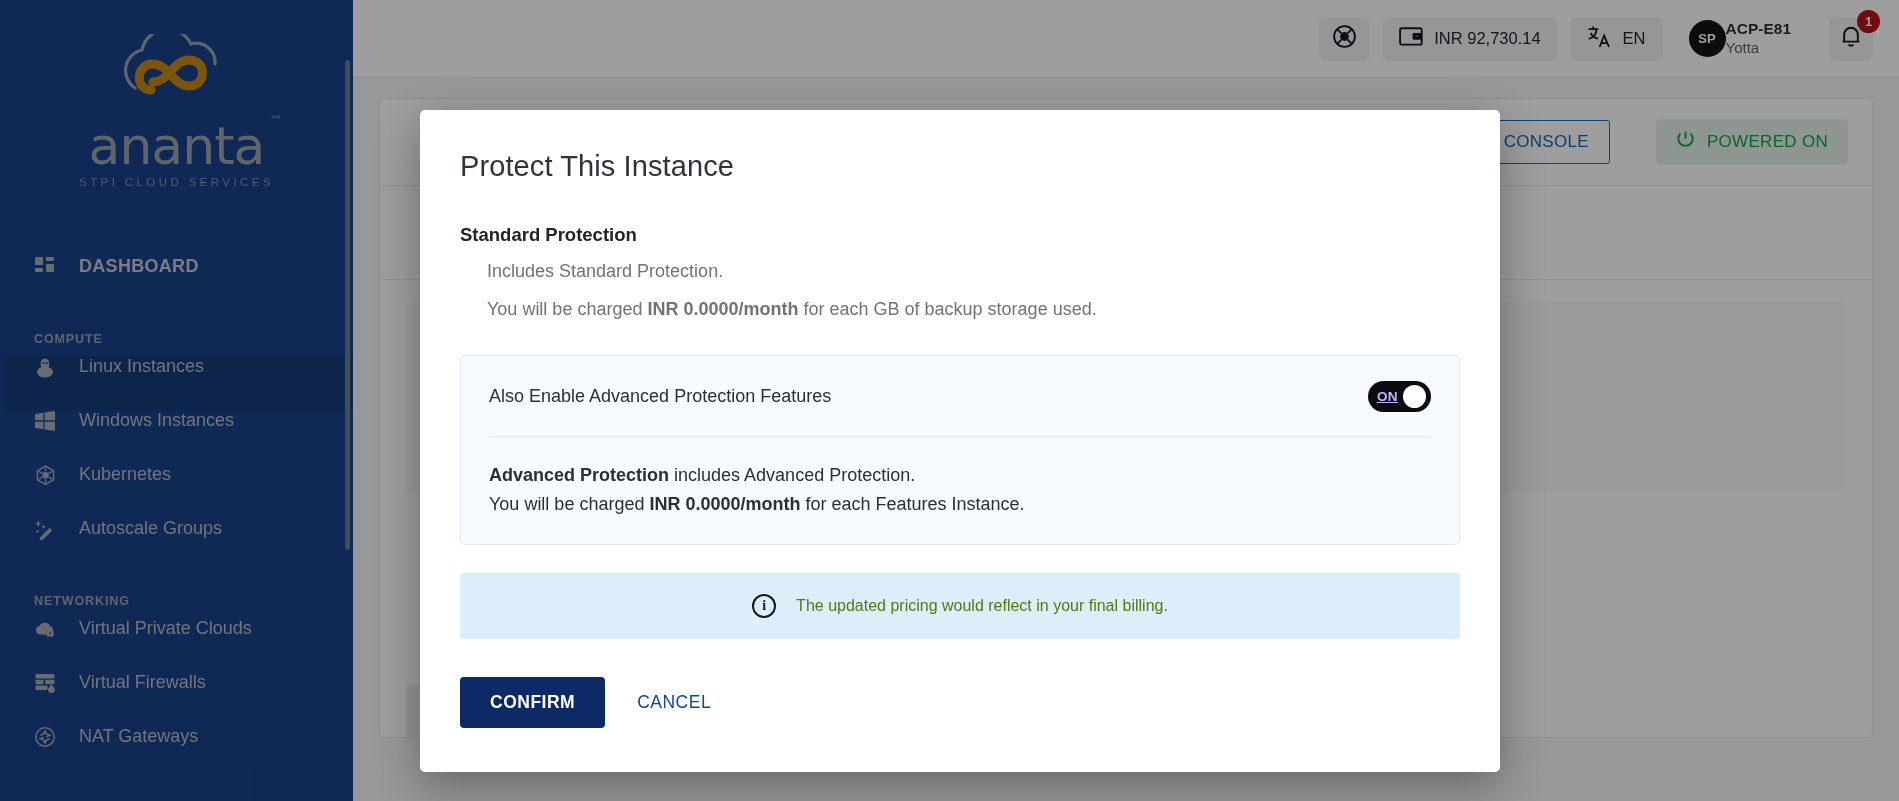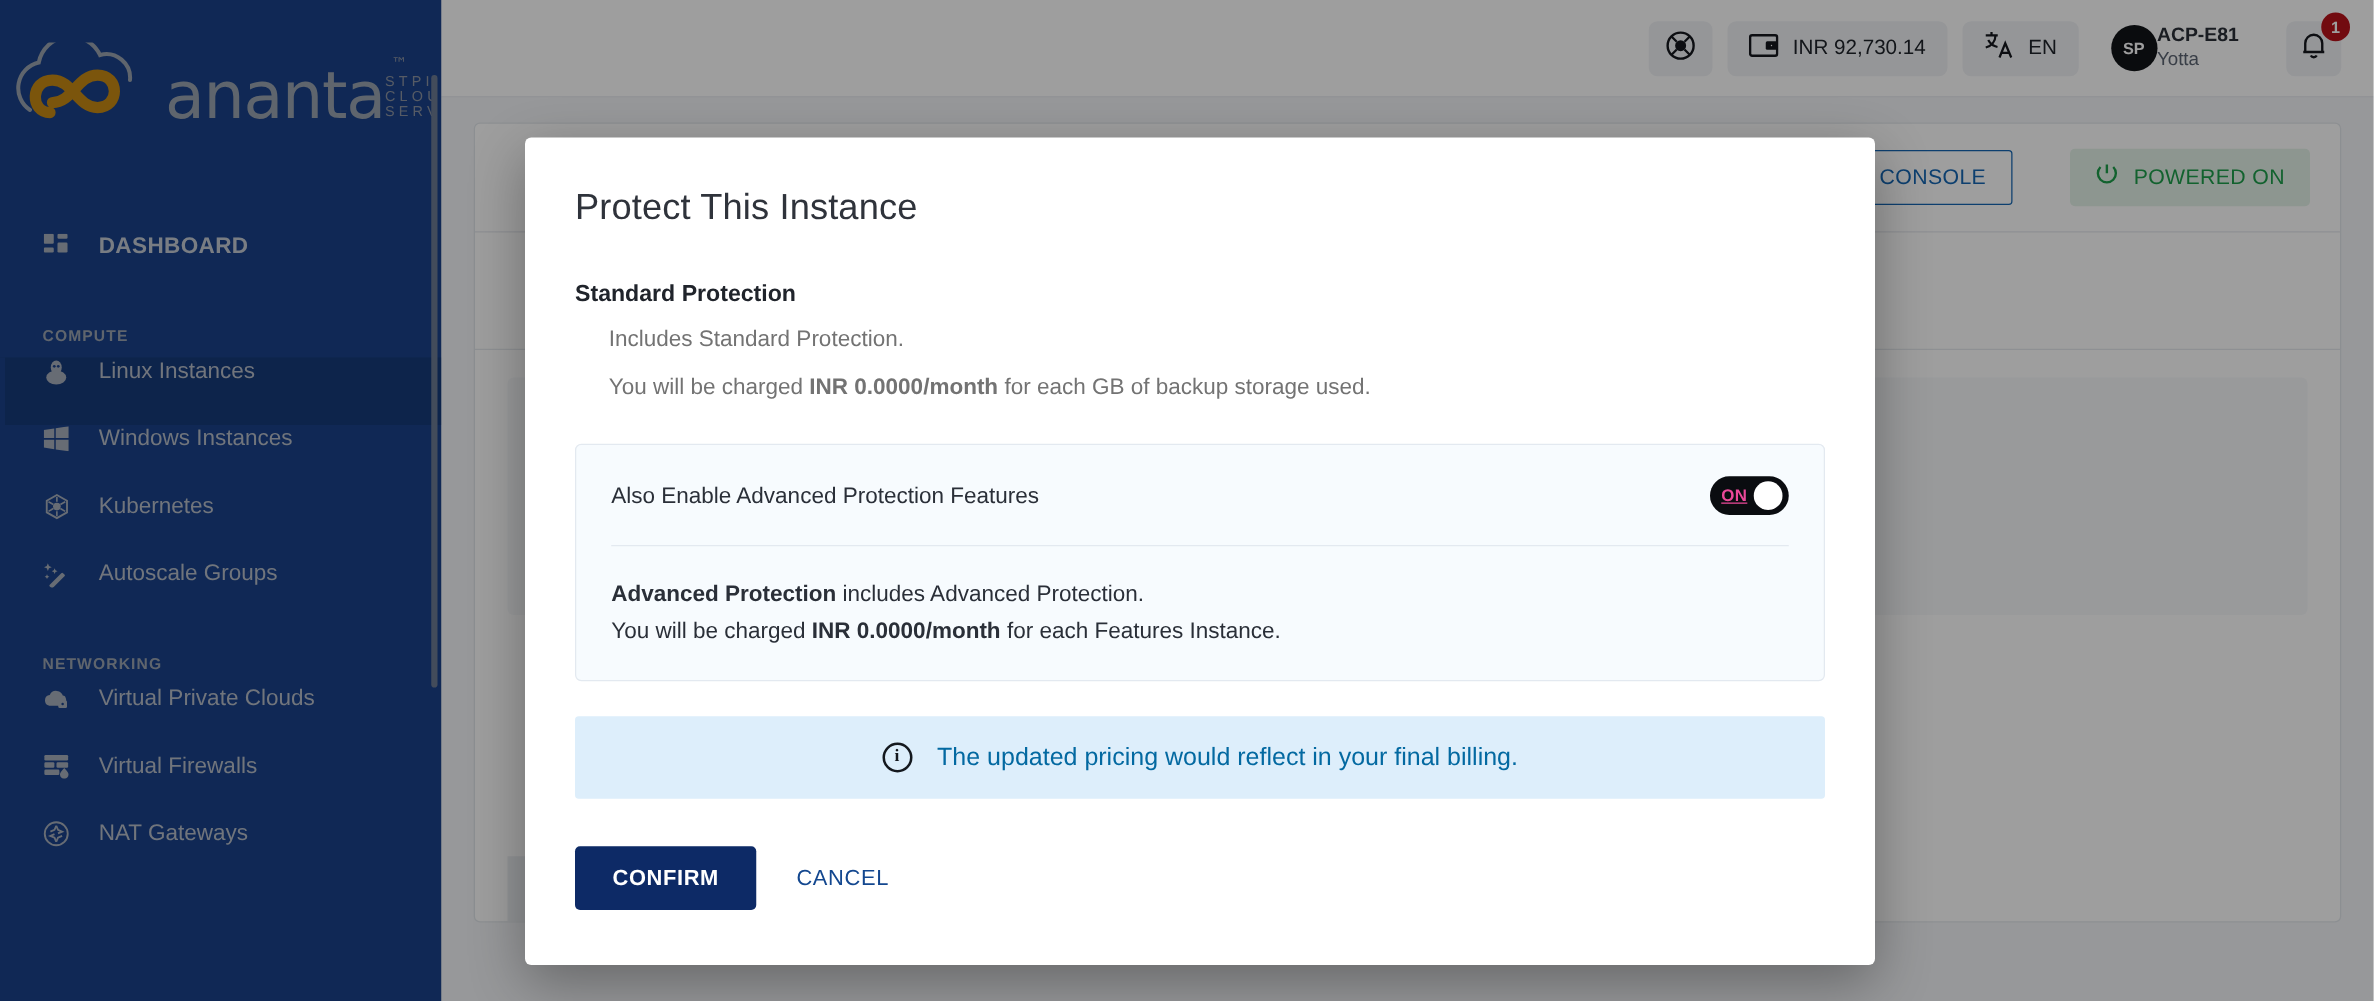--- a/index.html
+++ b/index.html
@@ -24,21 +24,21 @@
     top: 0; left: 0;
     width: 353px;
     height: 801px;
     background: #1b4289;
     overflow: hidden;
     z-index: 5;
   }
   .logo-wrap {
     padding: 34px 0 0 0;
     display: flex;
-    flex-direction: row;
+    flex-direction: column;
     align-items: center;
   }
   .logo-mark {
     position: relative;
     width: 132px;
     height: 84px;
   }
   .logo-text {
     font-size: 52px;
     letter-spacing: -1px;
@@ -309,38 +309,38 @@
   .toggle {
     width: 63px; height: 31px;
     background: #0a0c10;
     border-radius: 16px;
     display: flex;
     align-items: center;
     justify-content: space-between;
     padding: 0 5px 0 9px;
     cursor: pointer;
   }
-  .toggle-text { color: #ec4899; font-size: 13.5px; font-weight: 700; letter-spacing: .3px; text-decoration: underline; }
+  .toggle-text { color: #c4b5fd; font-size: 13.5px; font-weight: 700; letter-spacing: .3px; text-decoration: underline; }
   .toggle-knob { width: 23px; height: 23px; border-radius: 50%; background: #fff; }
   .adv-sep { height: 1px; background: #e3e9f0; margin: 0 28px; }
   .adv-body { padding: 24px 28px 26px 28px; }
   .adv-body p { font-size: 18px; color: #2a2f38; line-height: 1.58; }
   .adv-body b { font-weight: 700; }
 
   .info-banner {
     margin-top: 28px;
     background: #ddeefb;
     border-radius: 3px;
     height: 66px;
     display: flex;
     align-items: center;
     justify-content: center;
     gap: 20px;
   }
-  .info-banner span.txt { font-size: 20px; color: #0369a1; }
+  .info-banner span.txt { font-size: 16px; color: #4d7c0f; }
   .info-ico {
     width: 24px; height: 24px;
     border: 2px solid #14181e;
     border-radius: 50%;
     display: flex; align-items: center; justify-content: center;
     font-size: 14px; font-weight: 700; color: #14181e;
     font-family: "Liberation Serif", serif;
   }
 
   .modal-actions {

